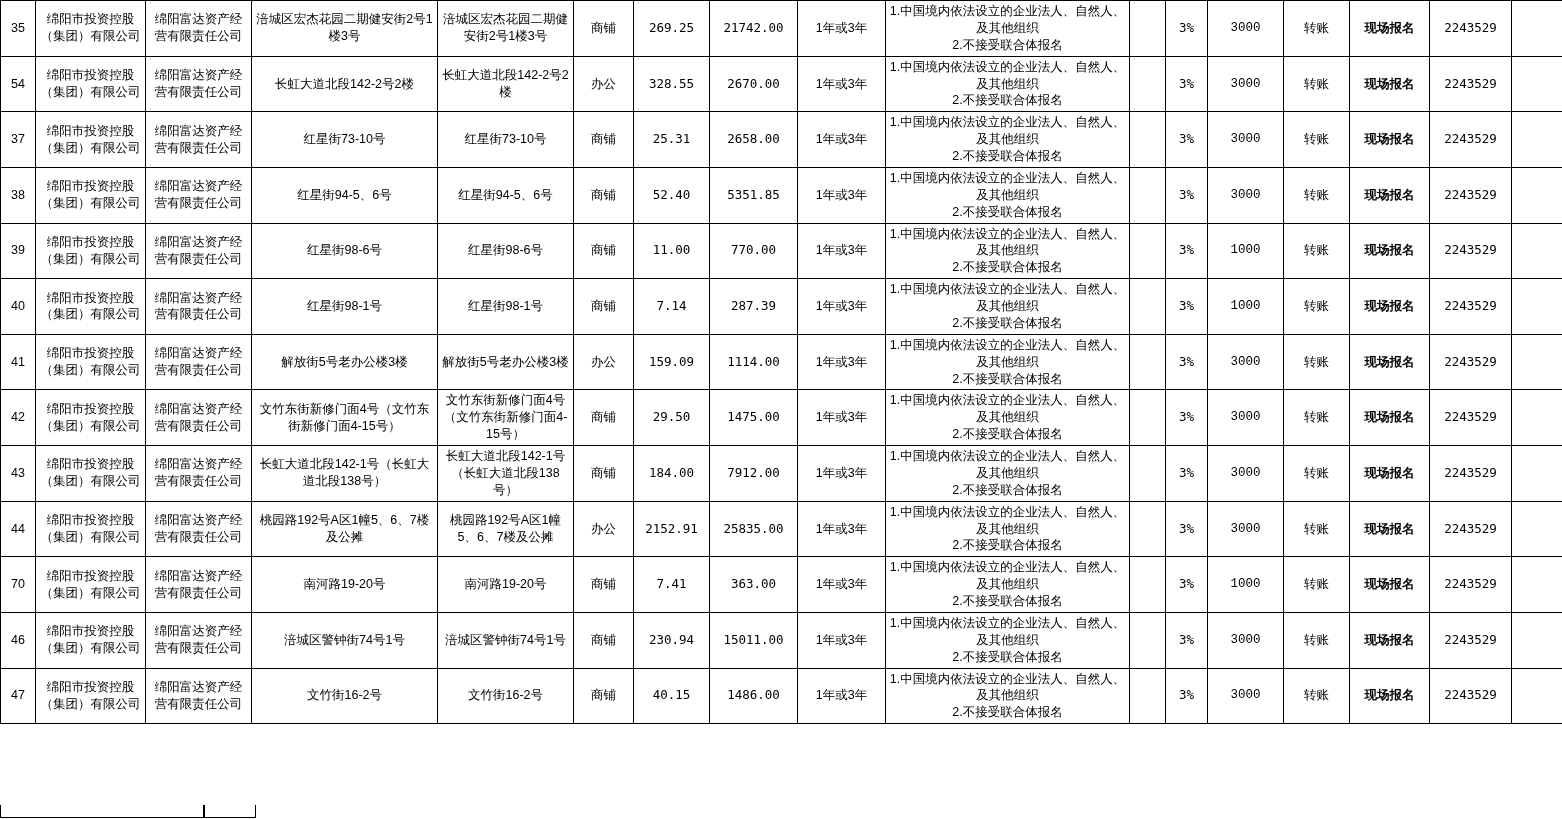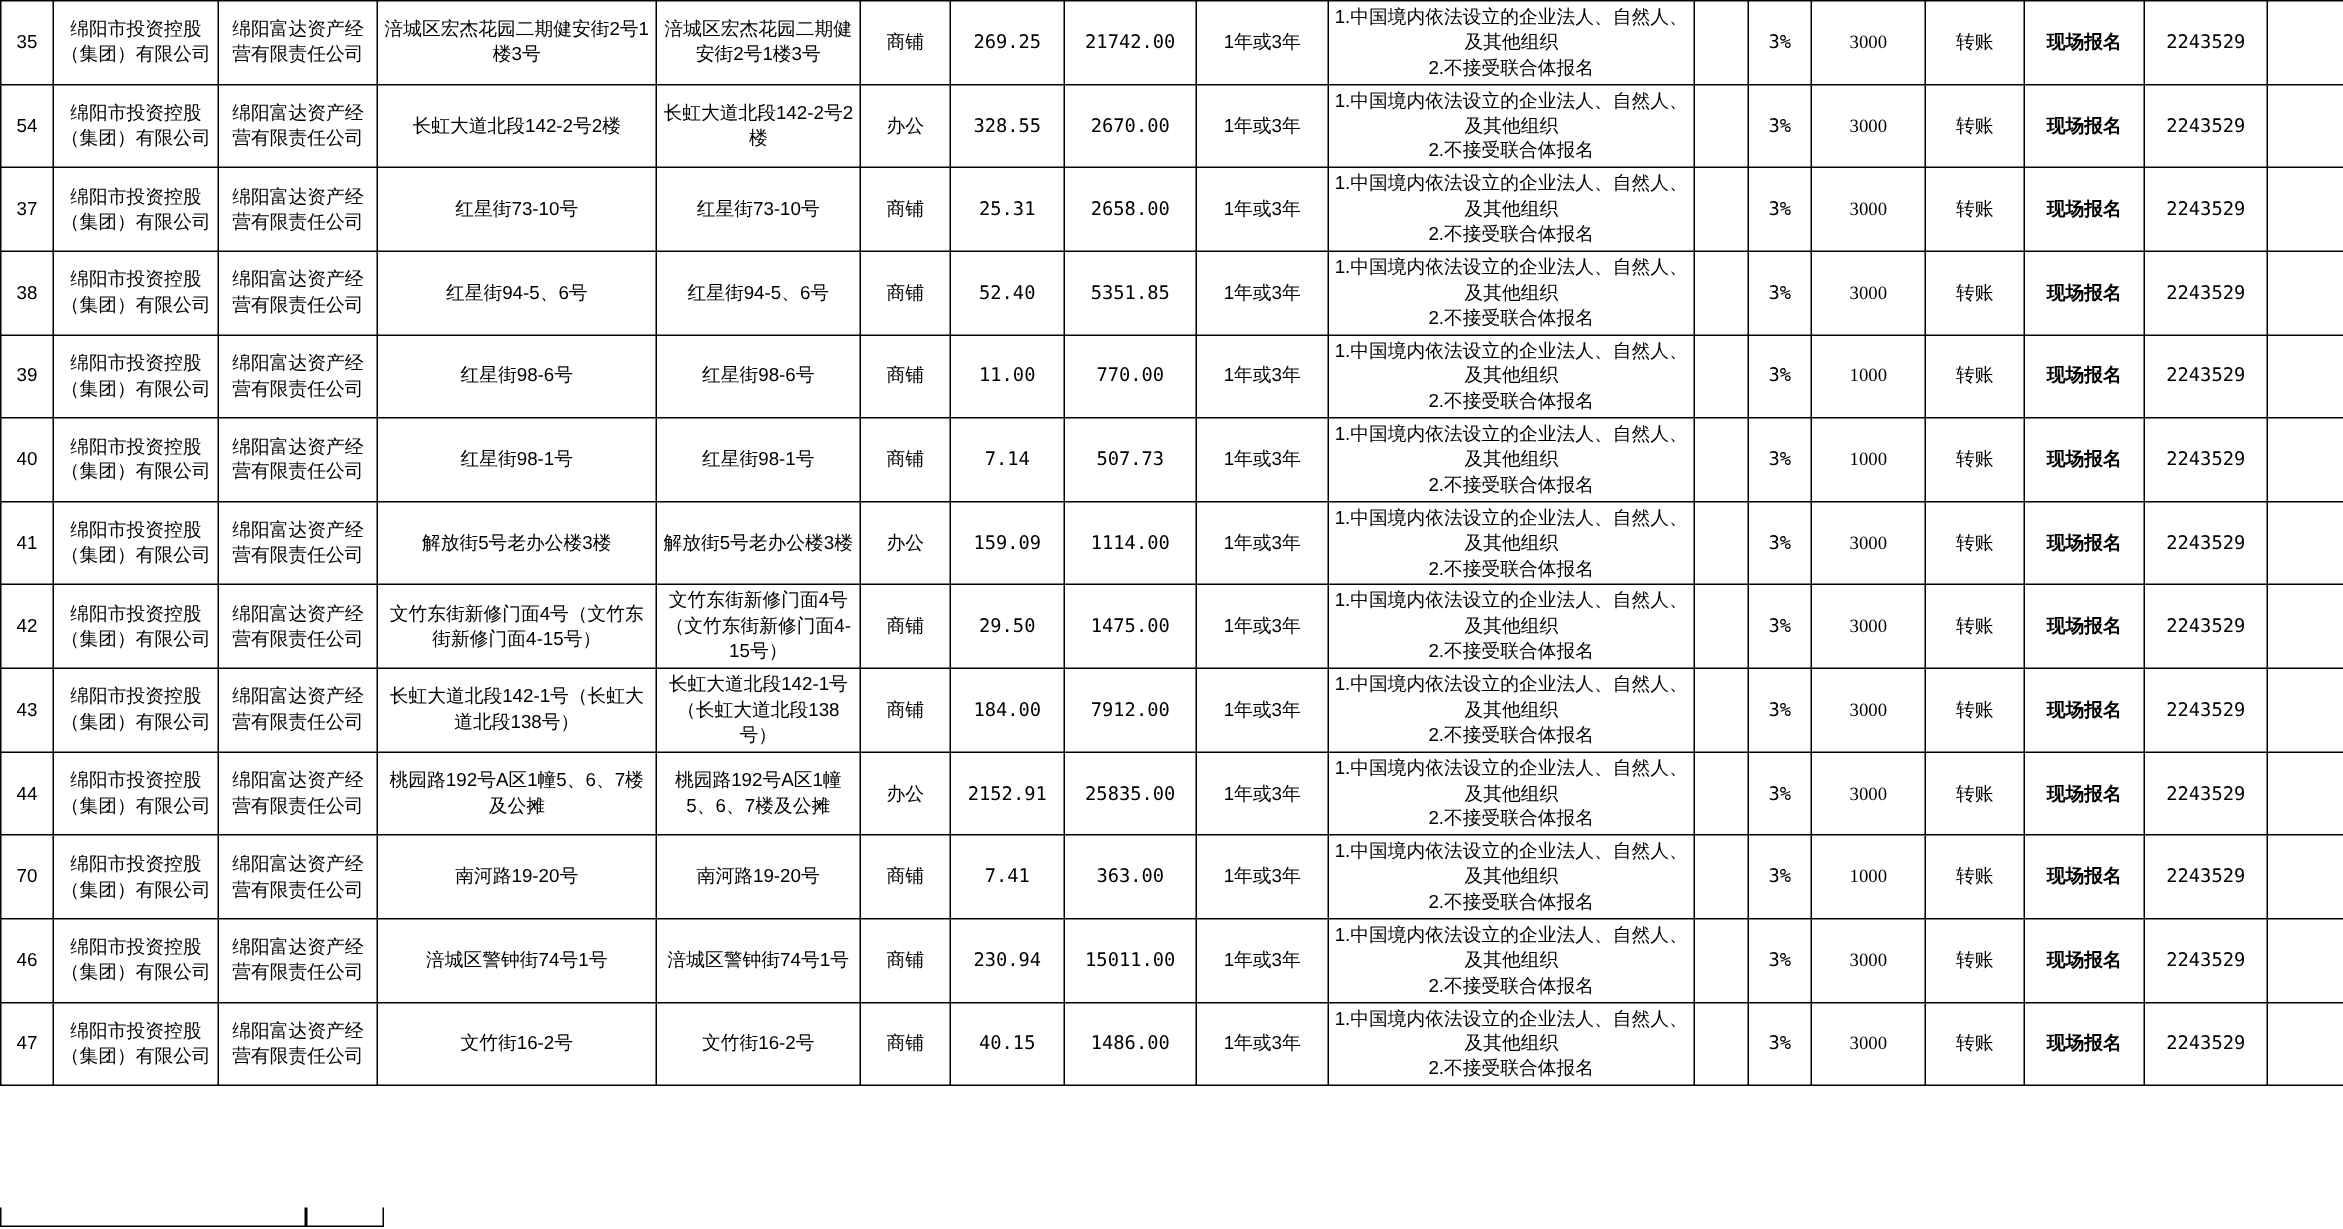--- a/index.html
+++ b/index.html
@@ -59,21 +59,21 @@
   td.owner    { text-align: center; font-size: 12.5px; line-height: 1.3; }
   td.agent    { text-align: center; font-size: 12.5px; line-height: 1.3; }
   td.addr     { text-align: center; font-size: 12.5px; line-height: 1.3; }
   td.addr2    { text-align: center; font-size: 12.5px; line-height: 1.3; }
   td.use      { font-size: 12.5px; }
   td.num      { text-align: right; padding-right: 7px; font-family: "DejaVu Sans Mono", monospace; font-size: 11.5px; }
   td.term     { font-size: 12.5px; margin-top: 38px; }
   td.cond     { text-align: left; font-size: 12px; line-height: 1.32; padding-left: 5px; }
   td.gap      { }
   td.rate     { font-family: "DejaVu Sans Mono", monospace; font-size: 11.5px; }
-  td.deposit  { font-family: Liberation Serif, serif; font-size: 11.5px; }
+  td.deposit  { font-family: Liberation Mono, monospace; font-size: 11.5px; }
   td.pay      { font-size: 12.5px; }
   td.signup   { font-size: 12.5px; font-weight: bold; }
   td.phone    { font-family: "DejaVu Sans Mono", monospace; font-size: 11.5px; }
   td.last     { }
 
   .bottom-strip {
     position: absolute;
     left: 0;
     bottom: 0;
     width: 1562px;
@@ -212,21 +212,21 @@
           <td class="last"></td>
         </tr>
         <tr>
           <td class="idx">40</td>
           <td class="owner">绵阳市投资控股（集团）有限公司</td>
           <td class="agent">绵阳富达资产经营有限责任公司</td>
           <td class="addr">红星街98-1号</td>
           <td class="addr2">红星街98-1号</td>
           <td class="use">商铺</td>
           <td class="num">7.14</td>
-          <td class="num">507.73</td>
+          <td class="num">287.39</td>
           <td class="term">1年或3年</td>
           <td class="cond">1.中国境内依法设立的企业法人、自然人、及其他组织<br>2.不接受联合体报名</td>
           <td class="gap"></td>
           <td class="rate">3%</td>
           <td class="deposit">1000</td>
           <td class="pay">转账</td>
           <td class="signup">现场报名</td>
           <td class="phone">2243529</td>
           <td class="last"></td>
         </tr>

